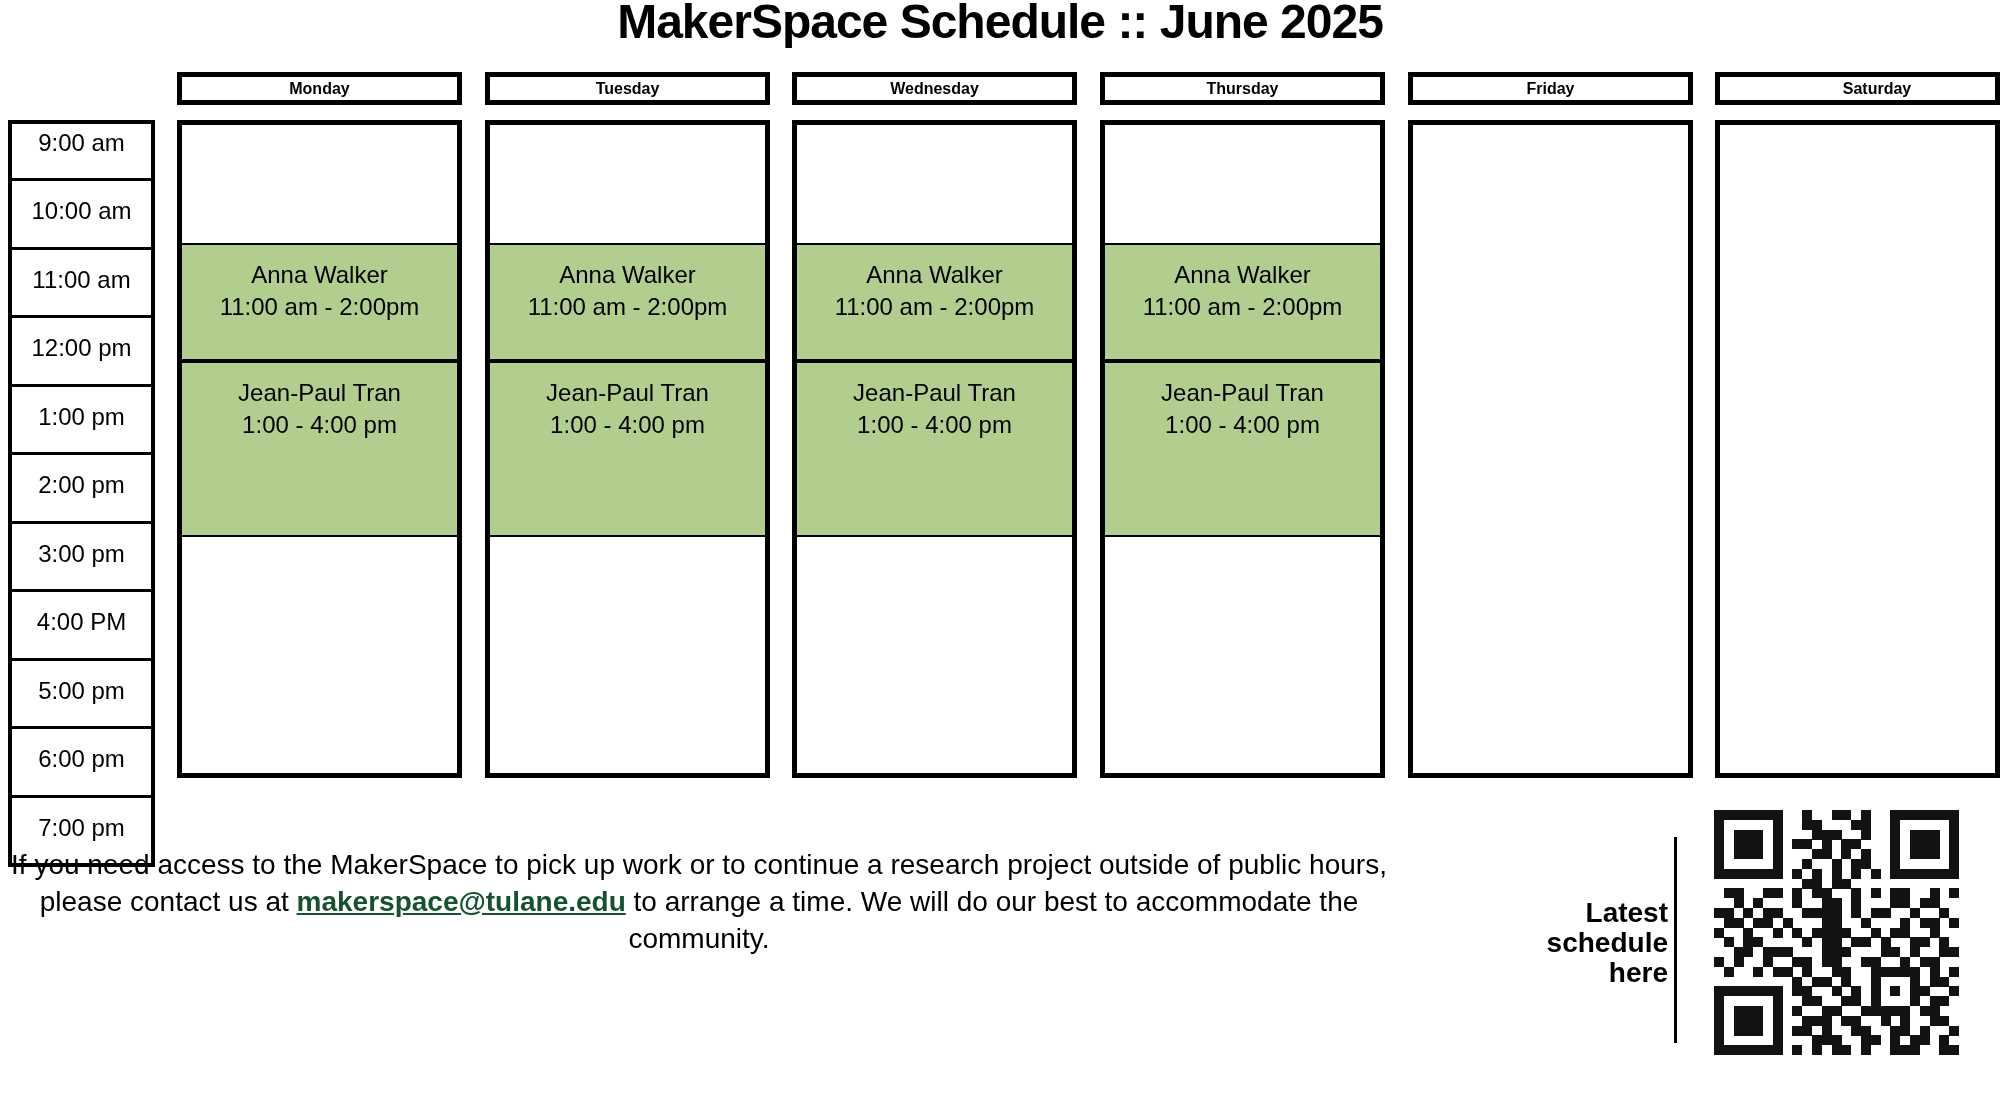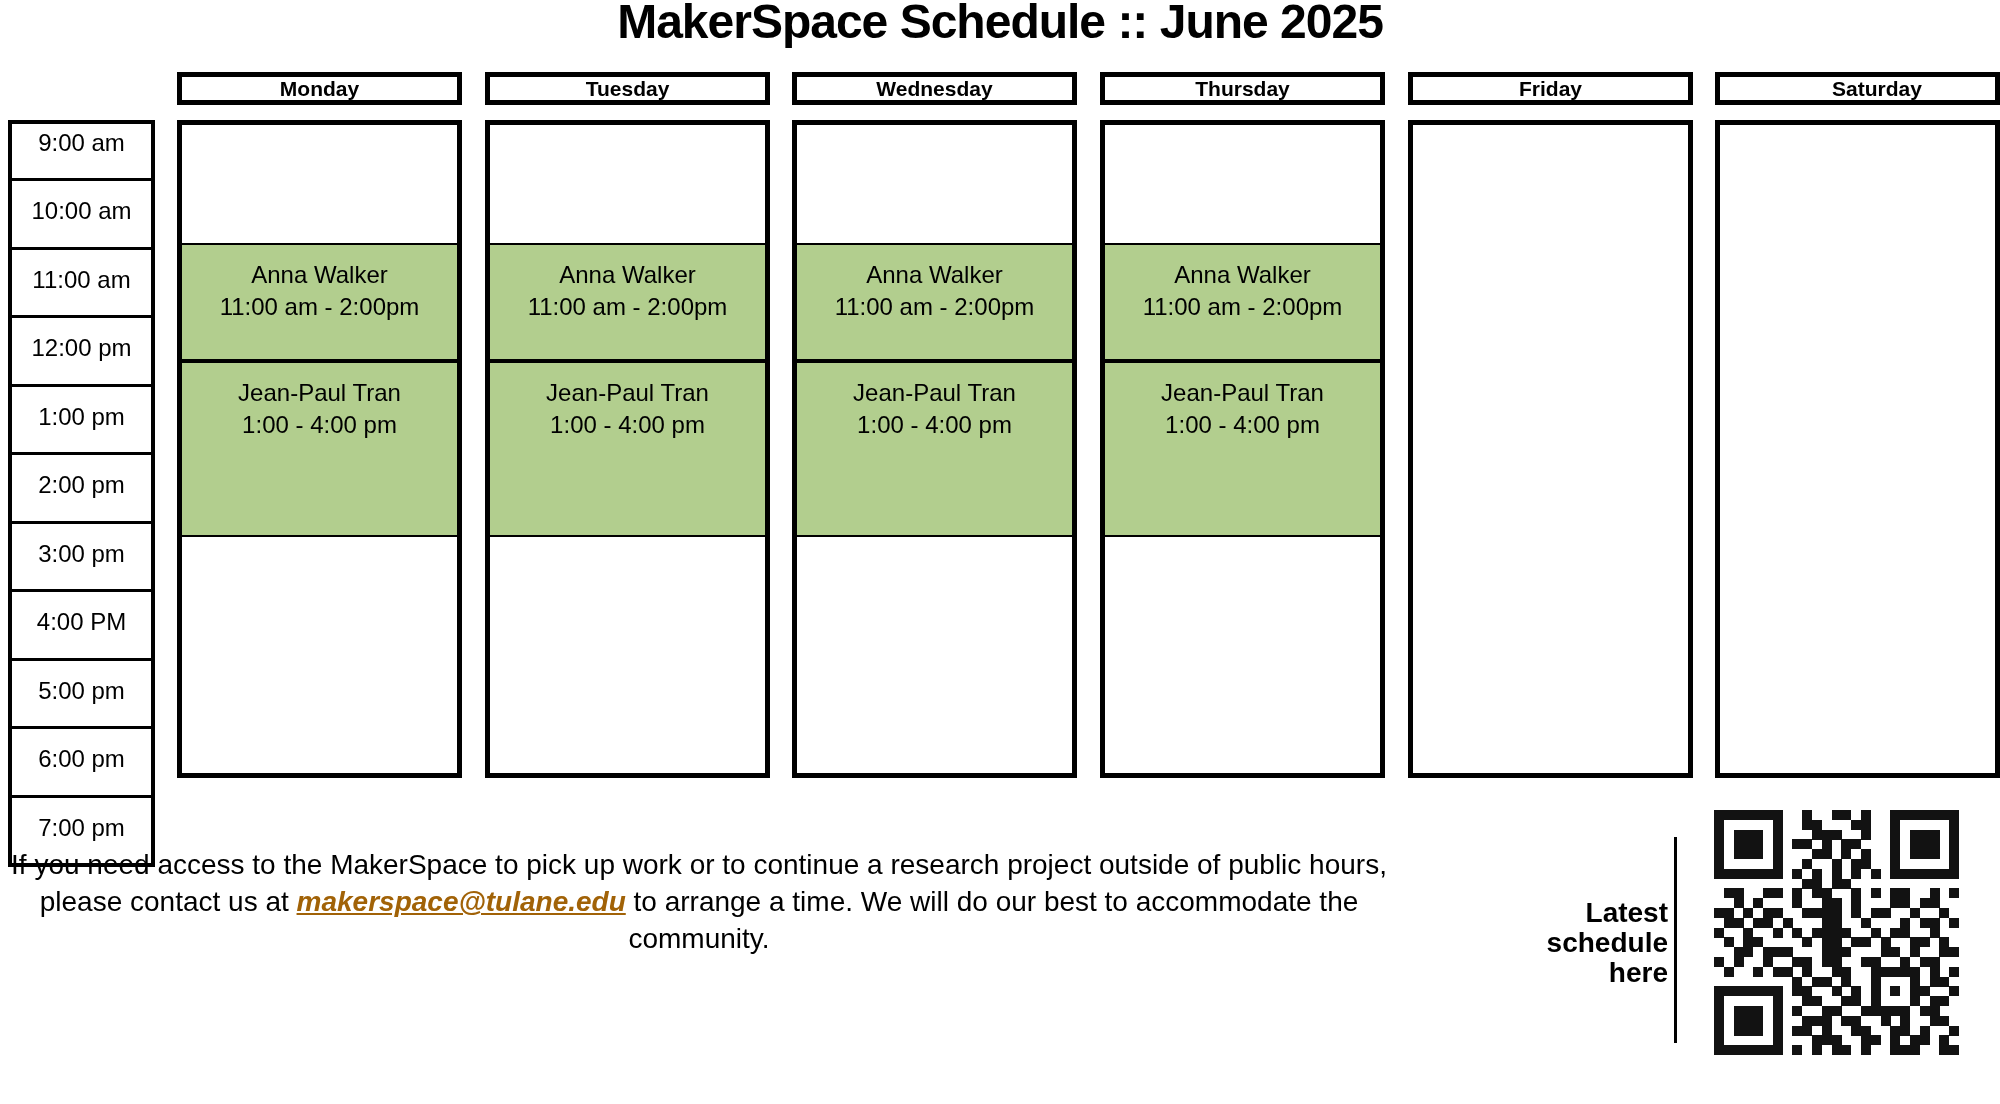--- a/index.html
+++ b/index.html
@@ -9,21 +9,21 @@
     font-family:"Liberation Sans", sans-serif; color:#000; overflow:hidden;
   }
   .title {
     position:absolute; top:-4px; left:0; width:2000px; text-align:center;
     font-weight:bold; font-size:48px; line-height:52px; letter-spacing:-1px;
   }
   .day-header {
     position:absolute; top:72px; height:33px; width:285px;
     border:5px solid #000; background:#fff;
     display:flex; align-items:center; justify-content:center;
-    font-weight:bold; font-size:21px;
+    font-weight:bold; font-size:16px;
   }
   .day-col {
     position:absolute; top:120px; height:658px; width:285px;
     border:5px solid #000; background:#fff;
   }
   .time-col {
     position:absolute; left:8px; top:120px; width:147px; height:747px;
     border:4px solid #000; background:#fff;
     display:flex; flex-direction:column;gap:11px;
   }
@@ -34,21 +34,21 @@
   .time-row:last-child { border-bottom:none; }
   .event {
     position:absolute; left:0; right:0;
     border-top:2px solid #000; border-bottom:2px solid #000;
     text-align:center; padding-top:14px; font-size:24px; line-height:32px;
   }
   .footer {
     position:absolute; left:0; top:846px; width:1398px;
     text-align:center; font-size:28px; line-height:37px;
   }
-  .email { font-weight:bold; text-decoration:underline; color:#a16207; cursor:pointer;font-style:italic; }
+  .email { font-weight:bold; text-decoration:underline; color:#14532d; cursor:pointer; }
   .qr-caption {
     position:absolute; left:1450px; top:898px; width:218px;
     text-align:right; font-weight:bold; font-size:28px; line-height:30px;
   }
   .vline {
     position:absolute; left:1674px; top:837px; width:3px; height:206px;
     background:#000;
   }
   .qr-svg { position:absolute; left:1713px; top:810px; width:247px; height:245px; }
 </style>

